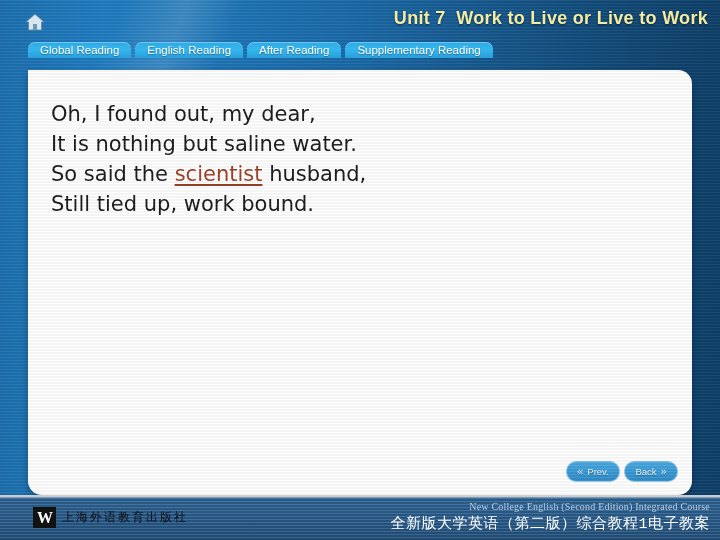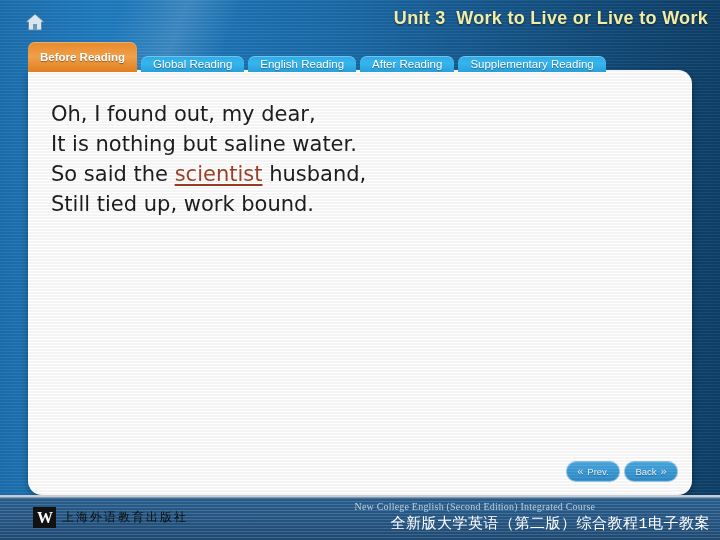--- a/index.html
+++ b/index.html
@@ -179,21 +179,21 @@
     font-family:"DejaVu Sans", sans-serif;
     font-size:12px;
     color:#0d0d0d;
     letter-spacing:2px;
     white-space:nowrap;
   }
 
   #course-info {
     position:absolute;
     right:10px; top:6px;
-    text-align:left;
+    text-align:right;
     z-index:3;
   }
   #course-en {
     font-family:"Liberation Serif", serif;
     font-size:10px;
     color:#b9cfe3;
     letter-spacing:0.2px;
     white-space:nowrap;
   }
   #course-zh {
@@ -213,24 +213,23 @@
 
   <div id="streak"></div>
 
   <div id="home-btn">
     <svg width="20" height="18" viewBox="0 0 20 18" aria-hidden="true">
       <path d="M10 1 L19 9 L16.5 9 L16.5 17 L3.5 17 L3.5 9 L1 9 Z" fill="#d8e6ef" stroke="#5f86a0" stroke-width="0.9"></path>
       <rect x="8" y="11" width="4" height="6" fill="#6f9ab5"></rect>
     </svg>
   </div>
 
-  <div id="slide-title">Unit 3  Work to Live or Live to Work</div>
+  <div id="slide-title">Unit 7  Work to Live or Live to Work</div>
 
   <div id="tabbar">
-    <div class="tab active">Before Reading</div>
     <div class="tab inactive">Global Reading</div>
     <div class="tab inactive">English Reading</div>
     <div class="tab inactive">After Reading</div>
     <div class="tab inactive">Supplementary Reading</div>
   </div>
 
   <div id="panel">
 
     <div id="poem">
       <div class="poem-line">Oh, I found out, my dear,</div>

